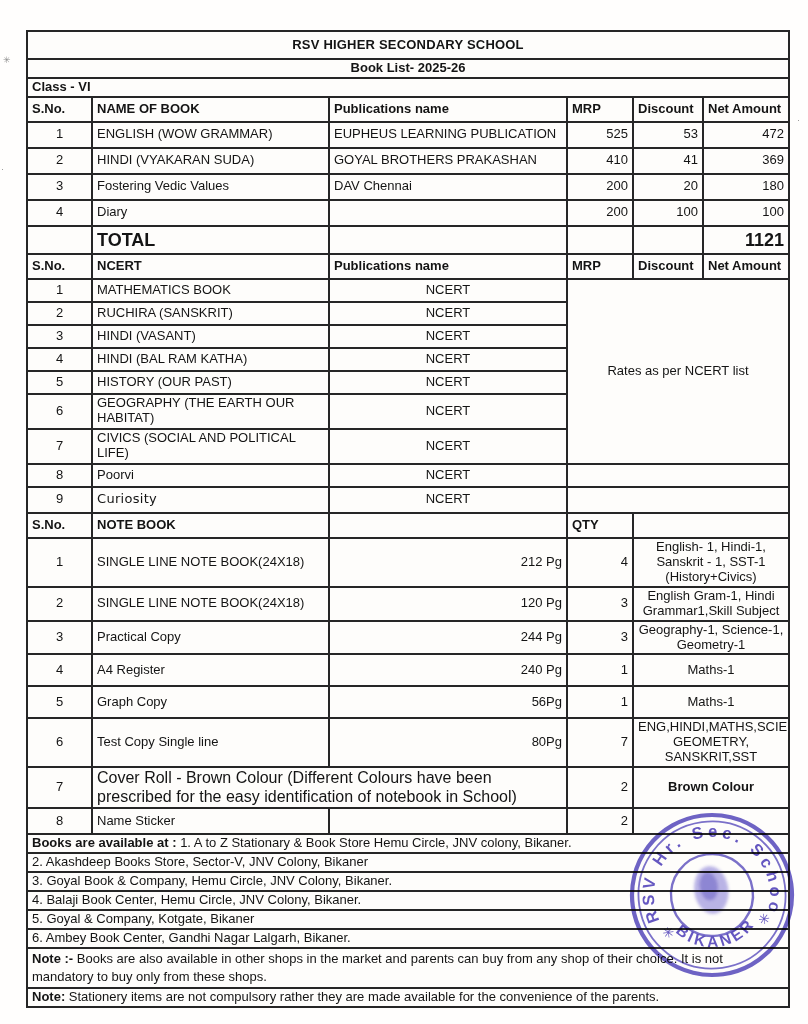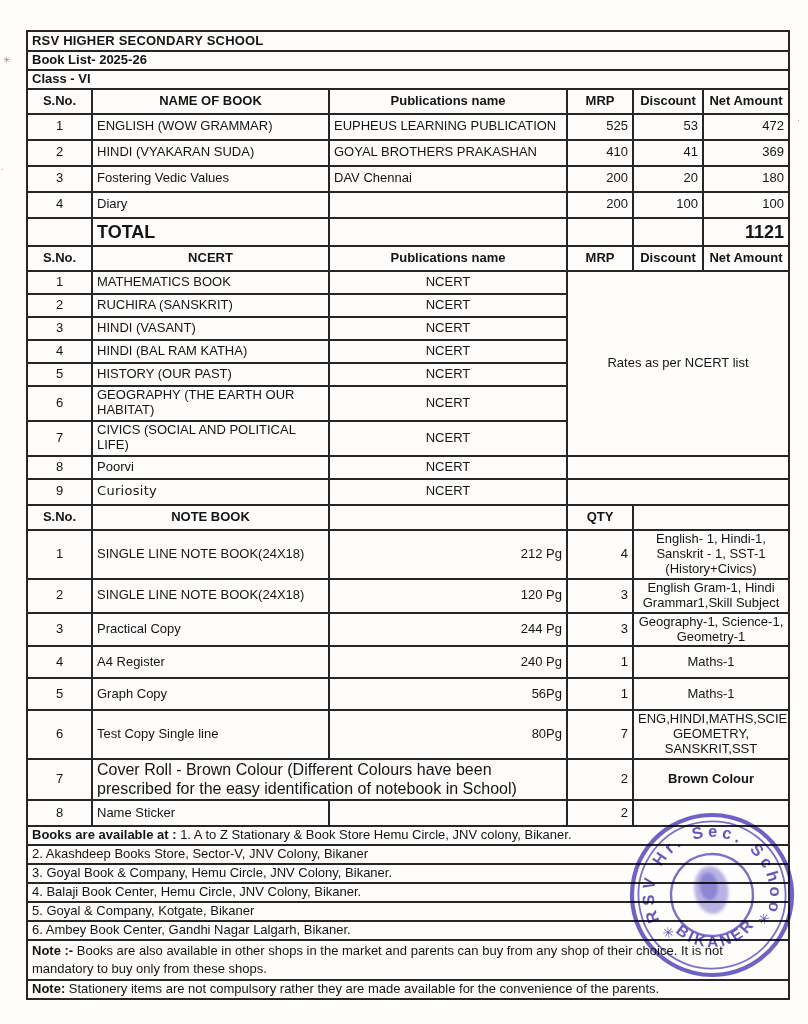--- a/index.html
+++ b/index.html
@@ -31,24 +31,24 @@
   col.c2 { width: 237px; }
   col.c3 { width: 238px; }
   col.c4 { width: 66px; }
   col.c5 { width: 70px; }
   col.c6 { width: 86px; }
 
   .ctr { text-align: center; }
   .lft { text-align: left; padding-left: 6px; }
   .rgt { text-align: right; padding-right: 4px; }
   .b   { font-weight: bold; }
-  .title-cell   { font-weight: bold; font-size: 16.5px; height: 20px; letter-spacing: .2px; }
-  .subtitle-cell{ text-align: left; font-weight: bold; font-size: 13px; height: 15px; }
+  .title-cell   { text-align: center; font-weight: bold; font-size: 16.5px; height: 28px; letter-spacing: .2px; }
+  .subtitle-cell{ text-align: center; font-weight: bold; font-size: 13px; height: 15px; }
   .class-cell   { text-align: left; font-weight: bold; font-size: 13px; height: 14px; }
-  .hdr          { text-align: center; font-weight: bold; font-size: 13px; border-radius: 8px; }
+  .hdr          { text-align: left; font-weight: bold; font-size: 13px; border-radius: 8px; }
 
   tr.r-head1 td, tr.r-head2 td { height: 25px; }
   tr.r-book td  { height: 26px; }
   tr.r-total td { height: 28px; font-size: 18px; }
   tr.r-n td     { height: 23px; }
   tr.r-n2 td    { height: 35px; }
   tr.r-n8 td    { height: 23px; }
   tr.r-n9 td    { height: 26px; }
   tr.r-head3 td { height: 25px; }
   tr.r-nb td    { height: 32px; }

